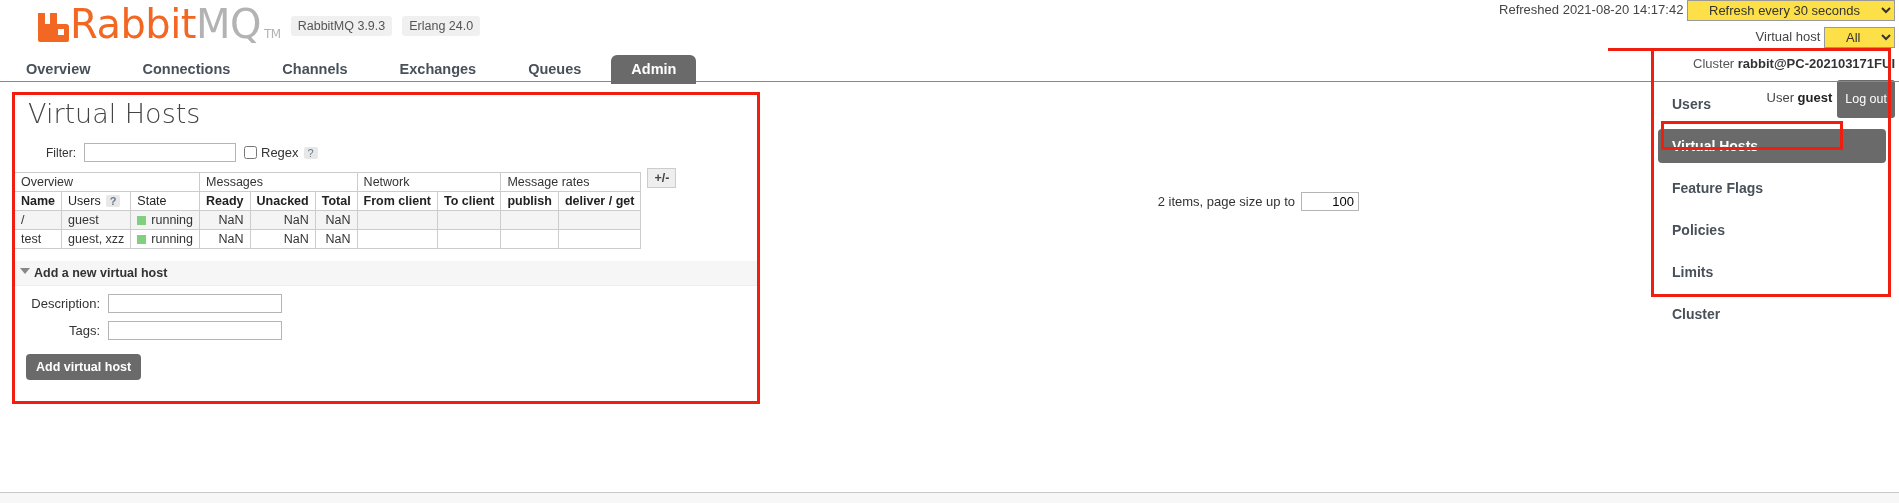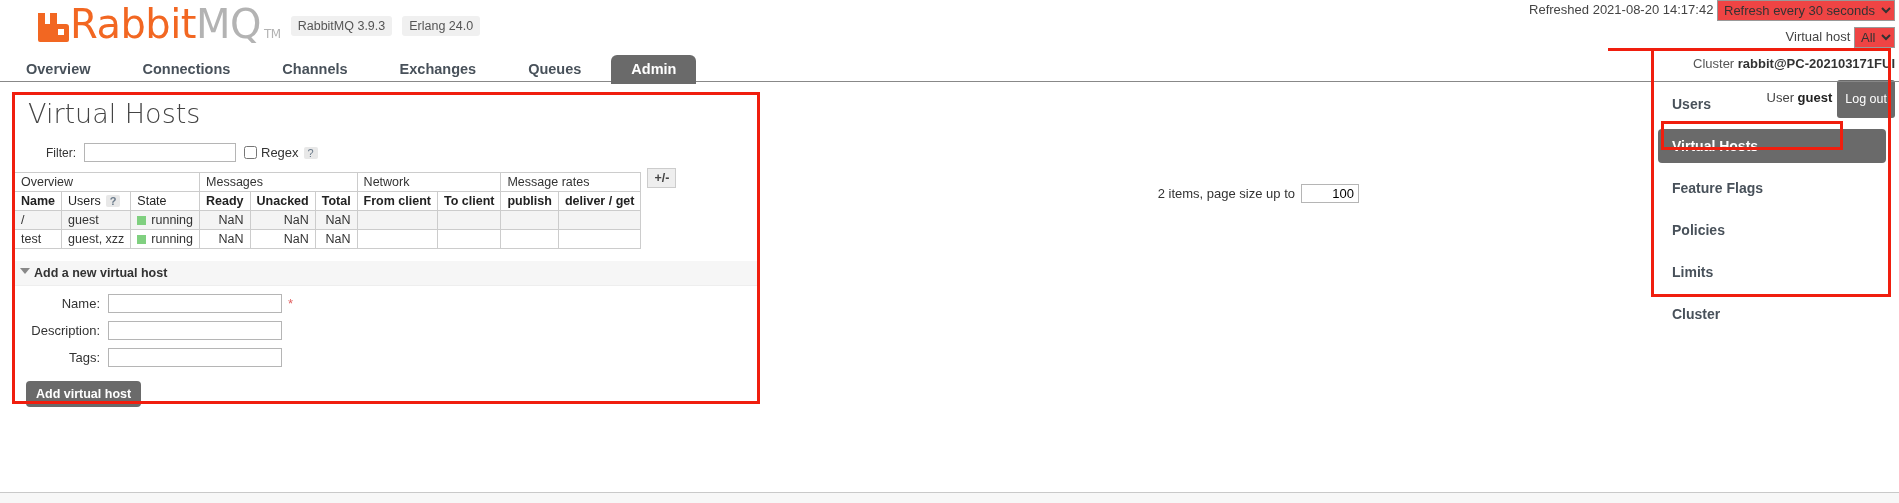--- a/index.html
+++ b/index.html
@@ -76,23 +76,23 @@
   #header-right {
     position: absolute; right: 4px; top: 0;
     text-align: right;
     font-size: 13px;
     color: #444;
   }
   .hr-line { margin-bottom: 6px; white-space: nowrap; line-height: 20px; }
   .hr-line select {
     font-family: "Liberation Sans", sans-serif;
     font-size: 13px;
-    padding: 1px 2px;
+    padding: 1px 17px;
     border: 1px solid #999;
-    background: #ef4444;
+    background: #fde047;
     color: #333;
     vertical-align: middle;
   }
   #cluster-line { font-size: 13px; color: #555; }
   #cluster-line b { color: #333; }
   #user-line { font-size: 13px; }
   #user-line b { color: #222; }
   .logout-btn {
     background: #6a6a6a;
     color: #fff;
@@ -219,21 +219,21 @@
     font-size: 12.5px;
     font-weight: bold;
     padding: 6px 10px;
     margin: 14px 0 0 12px;
     cursor: pointer;
   }
 
   
   #list-counter {
     position: absolute;
-    right: 540px; top: 184px;
+    right: 540px; top: 192px;
     font-size: 13px; color: #333;
     white-space: nowrap;
     display: flex; align-items: center;
   }
   #page-size-input {
     width: 58px; height: 19px;
     border: 1px solid #b5b5b5;
     font-family: "Liberation Sans", sans-serif;
     font-size: 13px;
     text-align: right;
@@ -415,25 +415,20 @@
       <span class="plusminus">+/-</span>
     </div>
 
     <div id="add-section">
       <div class="section-head">
         <span class="arrow"></span>
         <span>Add a new virtual host</span>
       </div>
 
       <div class="form-row">
-        <span class="form-label">Name:</span>
-        <input class="form-input" type="text" value="" style="">
-        <span class="req-star">*</span>
-      </div>
-      <div class="form-row">
         <span class="form-label">Description:</span>
         <input class="form-input" type="text" value="" style="">
       </div>
       <div class="form-row">
         <span class="form-label">Tags:</span>
         <input class="form-input" type="text" value="" style="">
       </div>
       <button class="primary-btn">Add virtual host</button>
     </div>
   </div>

